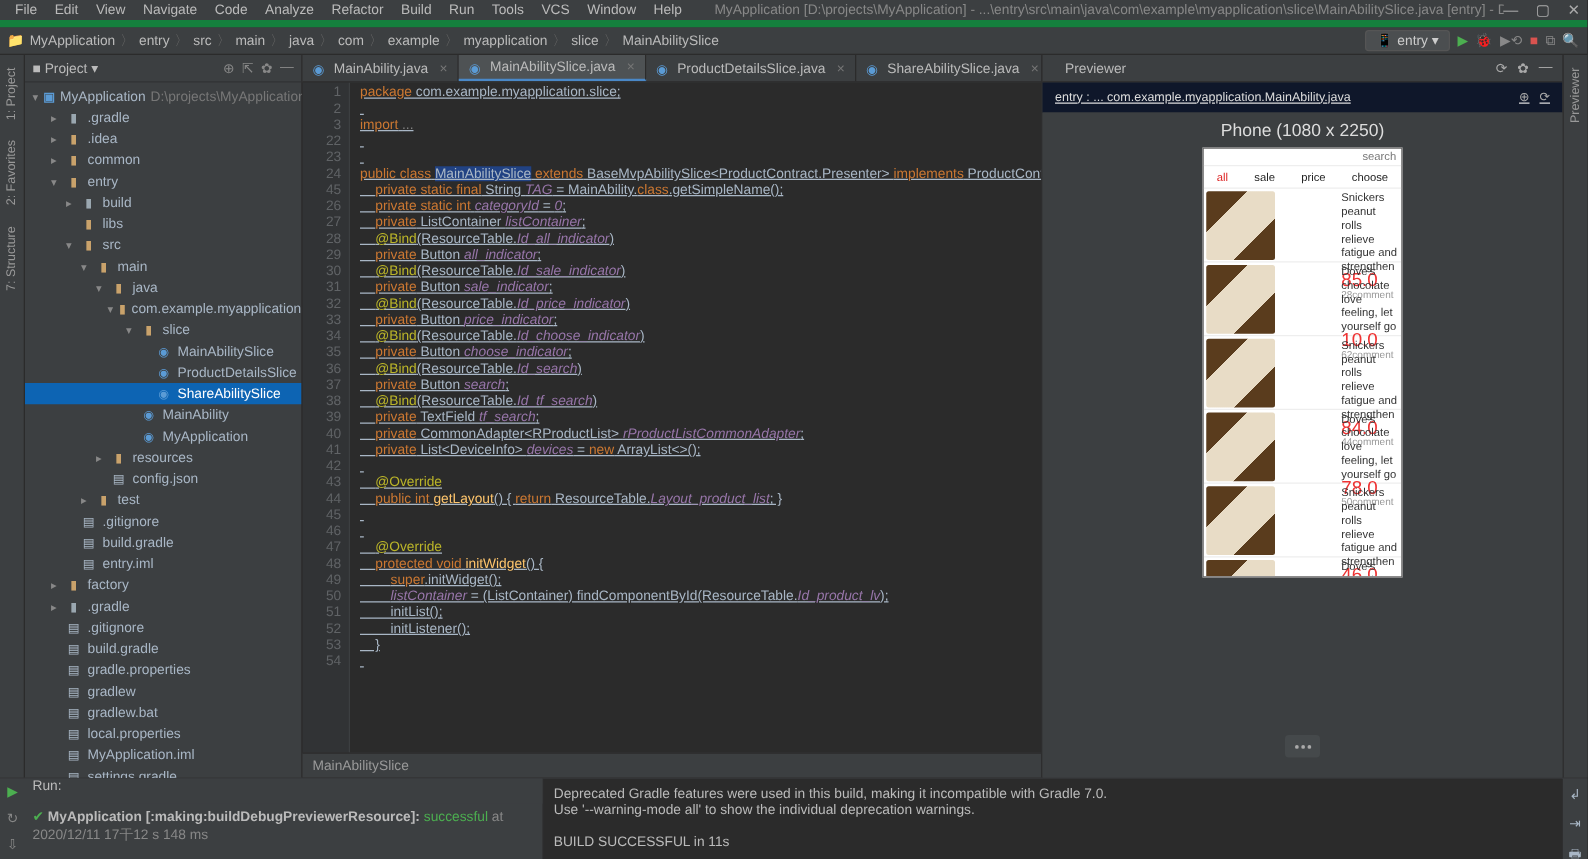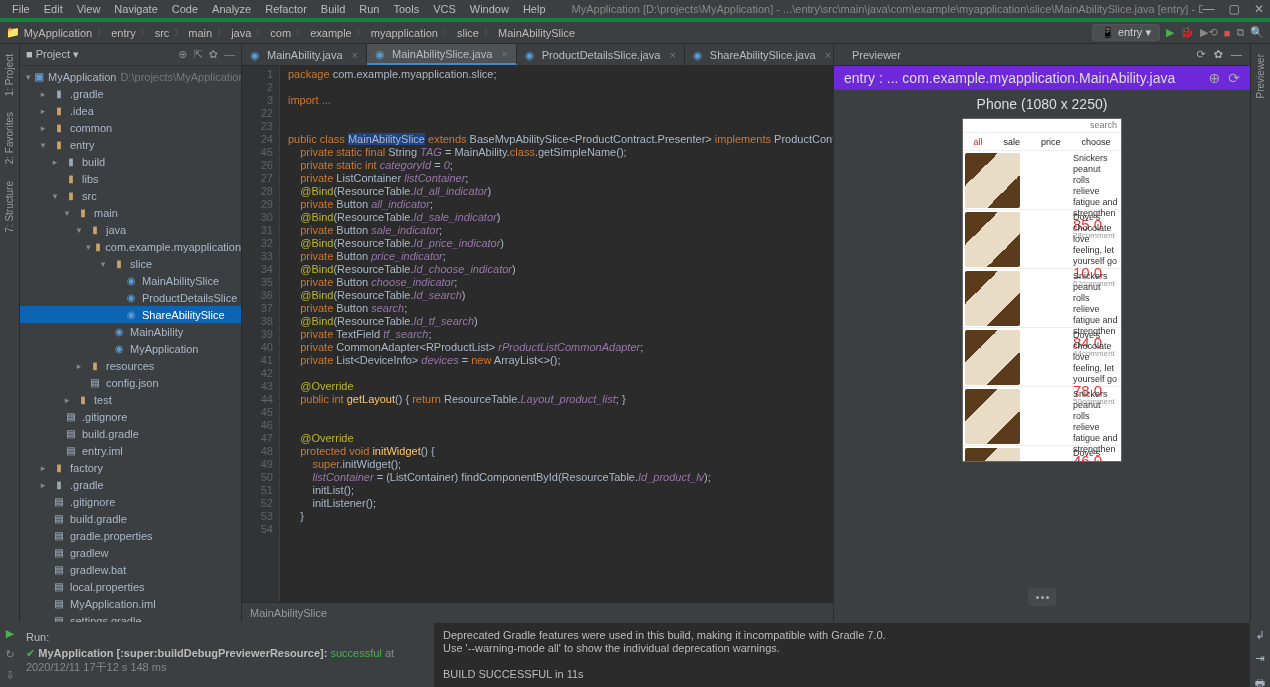--- a/index.html
+++ b/index.html
@@ -1,17 +1,17 @@
 <!DOCTYPE html>
 <html><head>
 <meta charset="utf-8">
 <style>
 * { margin: 0; padding: 0; box-sizing: border-box; font-family: "Segoe UI", Arial, sans-serif; }
 body { background: #2b2b2b; color: #a9b7c6; font-size: 11px; width: 1270px; height: 687px; overflow: hidden; position: relative; }
-.titlebar { height: 22px; background: #3c3f41; display: flex; align-items: center; padding: 0 6px; color: #bbb; font-size: 11px; border-bottom: 4px solid #15803d; }
+.titlebar { height: 22px; background: #3c3f41; display: flex; align-items: center; padding: 0 6px; color: #bbb; font-size: 11px; border-bottom: 6px solid #15803d; }
 .titlebar .menus { display: flex; gap: 2px; }
 .titlebar .menus span { padding: 2px 6px; cursor: default; }
 .titlebar .title { margin-left: 20px; color: #888; flex: 1; white-space: nowrap; overflow: hidden; }
 .titlebar .wincontrols { display: flex; gap: 14px; margin-left: auto; color: #aaa; font-size: 12px; }
 .navbar { height: 22px; background: #3c3f41; display: flex; align-items: center; padding: 0 6px; gap: 6px; font-size: 11px; border-bottom: 1px solid #2b2b2b; }
 .navbar .crumb { display: flex; align-items: center; gap: 4px; color: #bbb; }
 .navbar .crumb .sep { color: #666; }
 .navbar .right { margin-left: auto; display: flex; align-items: center; gap: 6px; }
 .navbar .run-sel { background: #4b4e50; border: 1px solid #555; padding: 1px 8px; border-radius: 3px; color: #ccc; }
 .main { display: flex; height: 578px; justify-content: flex-end; }
@@ -30,54 +30,54 @@
 .folder-grey { color: #9aa7b0; }
 .java { color: #5b9bd5; }
 .modroot { color: #5b9bd5; font-weight: bold; }
 .editor-area { flex: 1; display: flex; flex-direction: column; background: #2b2b2b; min-width: 0; }
 .editor-tabs { height: 22px; background: #3c3f41; display: flex; align-items: stretch; border-bottom: 1px solid #2b2b2b; overflow: hidden; }
 .editor-tab { display: flex; align-items: center; gap: 5px; padding: 0 8px; color: #bbb; border-right: 1px solid #2b2b2b; font-size: 11px; white-space: nowrap; }
 .editor-tab .close { color: #777; margin-left: 4px; }
 .editor-tab.active { background: #4e5254; border-bottom: 2px solid #4a88c7; }
 .editor-body { flex: 1; display: flex; overflow: hidden; position: relative; }
 .lnums { width: 38px; background: #313335; color: #606366; text-align: right; padding: 2px 6px 0 0; font-family: Consolas, monospace; font-size: 11px; line-height: 13px; border-right: 1px solid #3c3f41; }
-.code { flex: 1; padding: 2px 0 0 8px; font-family: Consolas, monospace; font-size: 11px; line-height: 13px; white-space: pre; overflow: hidden; position: relative; }
+.code { flex: 1; padding: 2px 0 0 8px; font-family: Consolas, monospace; font-size: 11px; line-height: 13px; white-space: pre; overflow: hidden; position: relative; text-decoration: underline; }
 .code .kw { color: #cc7832; }
 .code .ann { color: #bbb529; }
 .code .id { color: #9876aa; font-style: italic; }
 .code .fn { color: #ffc66d; }
 .code .cmt { color: #808080; }
 .code .hl { background: #214283; }
 .editor-footer { height: 20px; background: #3c3f41; border-top: 1px solid #2b2b2b; display: flex; align-items: center; padding: 0 8px; color: #999; font-size: 11px; }
 .previewer { width: 417px; background: #3c3f41; border-left: 1px solid #2b2b2b; display: flex; flex-direction: column; }
 .prev-tabs { height: 22px; display: flex; align-items: center; padding: 0 8px; border-bottom: 1px solid #2b2b2b; color: #bbb; }
 .prev-tabs .ptab { padding: 3px 10px; }
 .prev-tabs .tools { margin-left: auto; display: flex; gap: 8px; color: #aaa; }
-.prev-header { height: 24px; background: #6d28d9; display: flex; align-items: center; padding: 0 10px; color: #ddd; font-size: 14px; }
+.prev-header { height: 24px; background: #0f172a; display: flex; align-items: center; padding: 0 10px; color: #ddd; font-size: 10px; text-decoration: underline; }
 .prev-header .tools { margin-left: auto; display: flex; gap: 8px; color: #aaa; }
 .prev-stage { flex: 1; background: #3c3f41; display: flex; flex-direction: column; align-items: center; padding-top: 6px; position: relative; }
 .phone-label { color: #ddd; font-size: 14px; margin-bottom: 6px; }
 .phone { width: 160px; background: #fff; border: 1px solid #666; height: 344px; overflow: hidden; display: flex; flex-direction: column; font-size: 9px; color: #222; }
 .phone-search { height: 14px; text-align: right; padding: 1px 4px; color: #777; font-size: 9px; border-bottom: 1px solid #eee; }
 .phone-tabs { height: 18px; display: flex; justify-content: space-around; align-items: center; border-bottom: 1px solid #eee; }
 .phone-tabs span.active { color: #d22; }
 .phone-list { flex: 1; overflow: hidden; }
 .pl-item { display: flex; border-bottom: 1px solid #eee; height: 59px; }
 .pl-img { width: 55px; height: 55px; margin: 2px; background: linear-gradient(135deg,#5a3c1d 30%,#e8dcc6 30%,#e8dcc6 70%,#5a3c1d 70%); border-radius: 2px; }
 .pl-txt { flex: 1; padding: 2px 3px; display: flex; flex-direction: column; justify-content: space-between; font-size: 9px; line-height: 11px; margin-left: 48px; }
 .pl-title { color: #333; }
 .pl-price { color: #e33; font-size: 15px; }
 .pl-comm { color: #999; font-size: 8px; }
 .prev-dots { position: absolute; bottom: 16px; left: 50%; transform: translateX(-50%); width: 28px; height: 18px; background: #45494b; border-radius: 3px; display: flex; align-items: center; justify-content: center; gap: 2px; }
 .prev-dots i { width: 3px; height: 3px; background: #aaa; border-radius: 50%; }
 .gutter-right { width: 20px; background: #3c3f41; border-left: 1px solid #2b2b2b; display: flex; flex-direction: column; align-items: center; padding-top: 4px; }
 .run-panel { height: 140px; background: #2b2b2b; border-top: 1px solid #3c3f41; display: flex; }
 .run-left { width: 20px; background: #3c3f41; display: flex; flex-direction: column; align-items: center; padding-top: 4px; gap: 8px; }
 .run-tree { width: 415px; background: #3c3f41; border-right: 1px solid #2b2b2b; font-size: 11px; color: #bbb; display: flex; flex-direction: column; }
-.run-tree-header { height: 20px; display: flex; align-items: flex-end; padding: 0 6px; background:#3c3f41; }
+.run-tree-header { height: 20px; display: flex; align-items: flex-start; padding: 0 6px; background:#3c3f41; }
 .run-tree-body { flex: 1; padding: 4px 6px; }
 .run-out { flex: 1; background: #2b2b2b; font-family: Consolas, monospace; font-size: 11px; color: #bbb; padding: 6px 8px; line-height: 13px; position: relative; }
 .run-out a { color: #589df6; text-decoration: underline; }
 .run-right { width: 20px; background: #3c3f41; display: flex; flex-direction: column; align-items: center; padding-top: 6px; gap: 10px; }
 .green { color: #4caf50; }
 .play { color: #4caf50; }
 .red { color: #d9534f; }
 .grey { color: #888; }
 .editor-tab .ic { width:12px; height:12px; }
 </style>
@@ -506,21 +506,21 @@
     <span class="grey">↻</span>
     <span class="grey">⇩</span>
 
   </div>
   <div class="run-tree">
     <div class="run-tree-header">
       <span>Run:</span>&nbsp;
     </div>
     <div class="run-tree-body">
       <span class="green">✔</span>
-      <b>MyApplication [:super:buildDebugPreviewerResource]:</b>
+      <b>MyApplication [:making:buildDebugPreviewerResource]:</b>
       <span class="green">successful</span>
       <span class="grey">at 2020/12/11 17干12 s 148 ms</span>
     </div>
   </div>
   <div class="run-out" id="runout">
       <div>Deprecated Gradle features were used in this build, making it incompatible with Gradle 7.0.</div>
       <div>Use '--warning-mode all' to show the individual deprecation warnings.</div>
       <div>&nbsp;</div>
       <div>BUILD SUCCESSFUL in 11s</div>
     </div>

